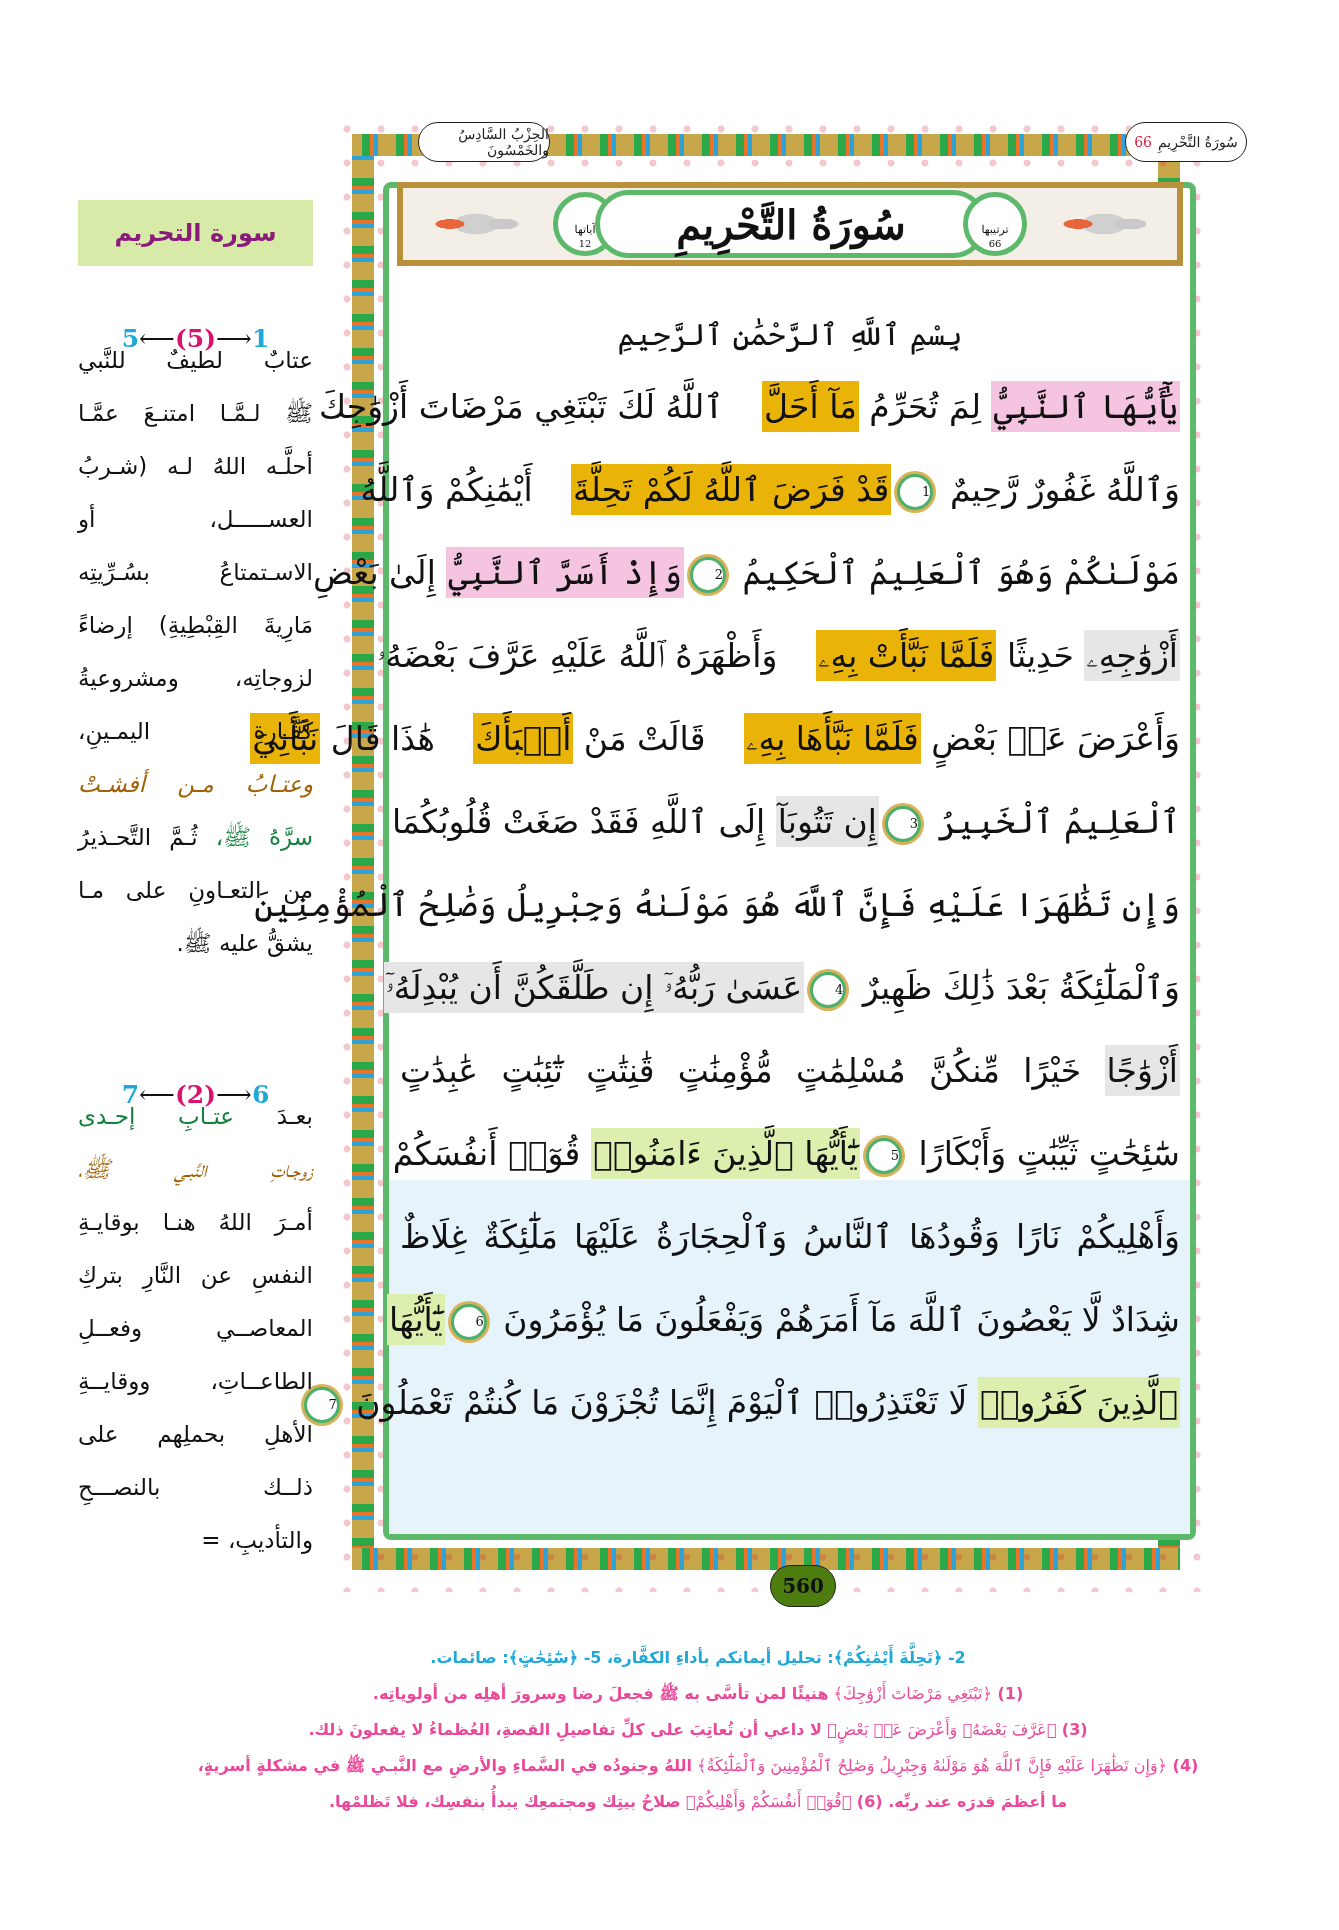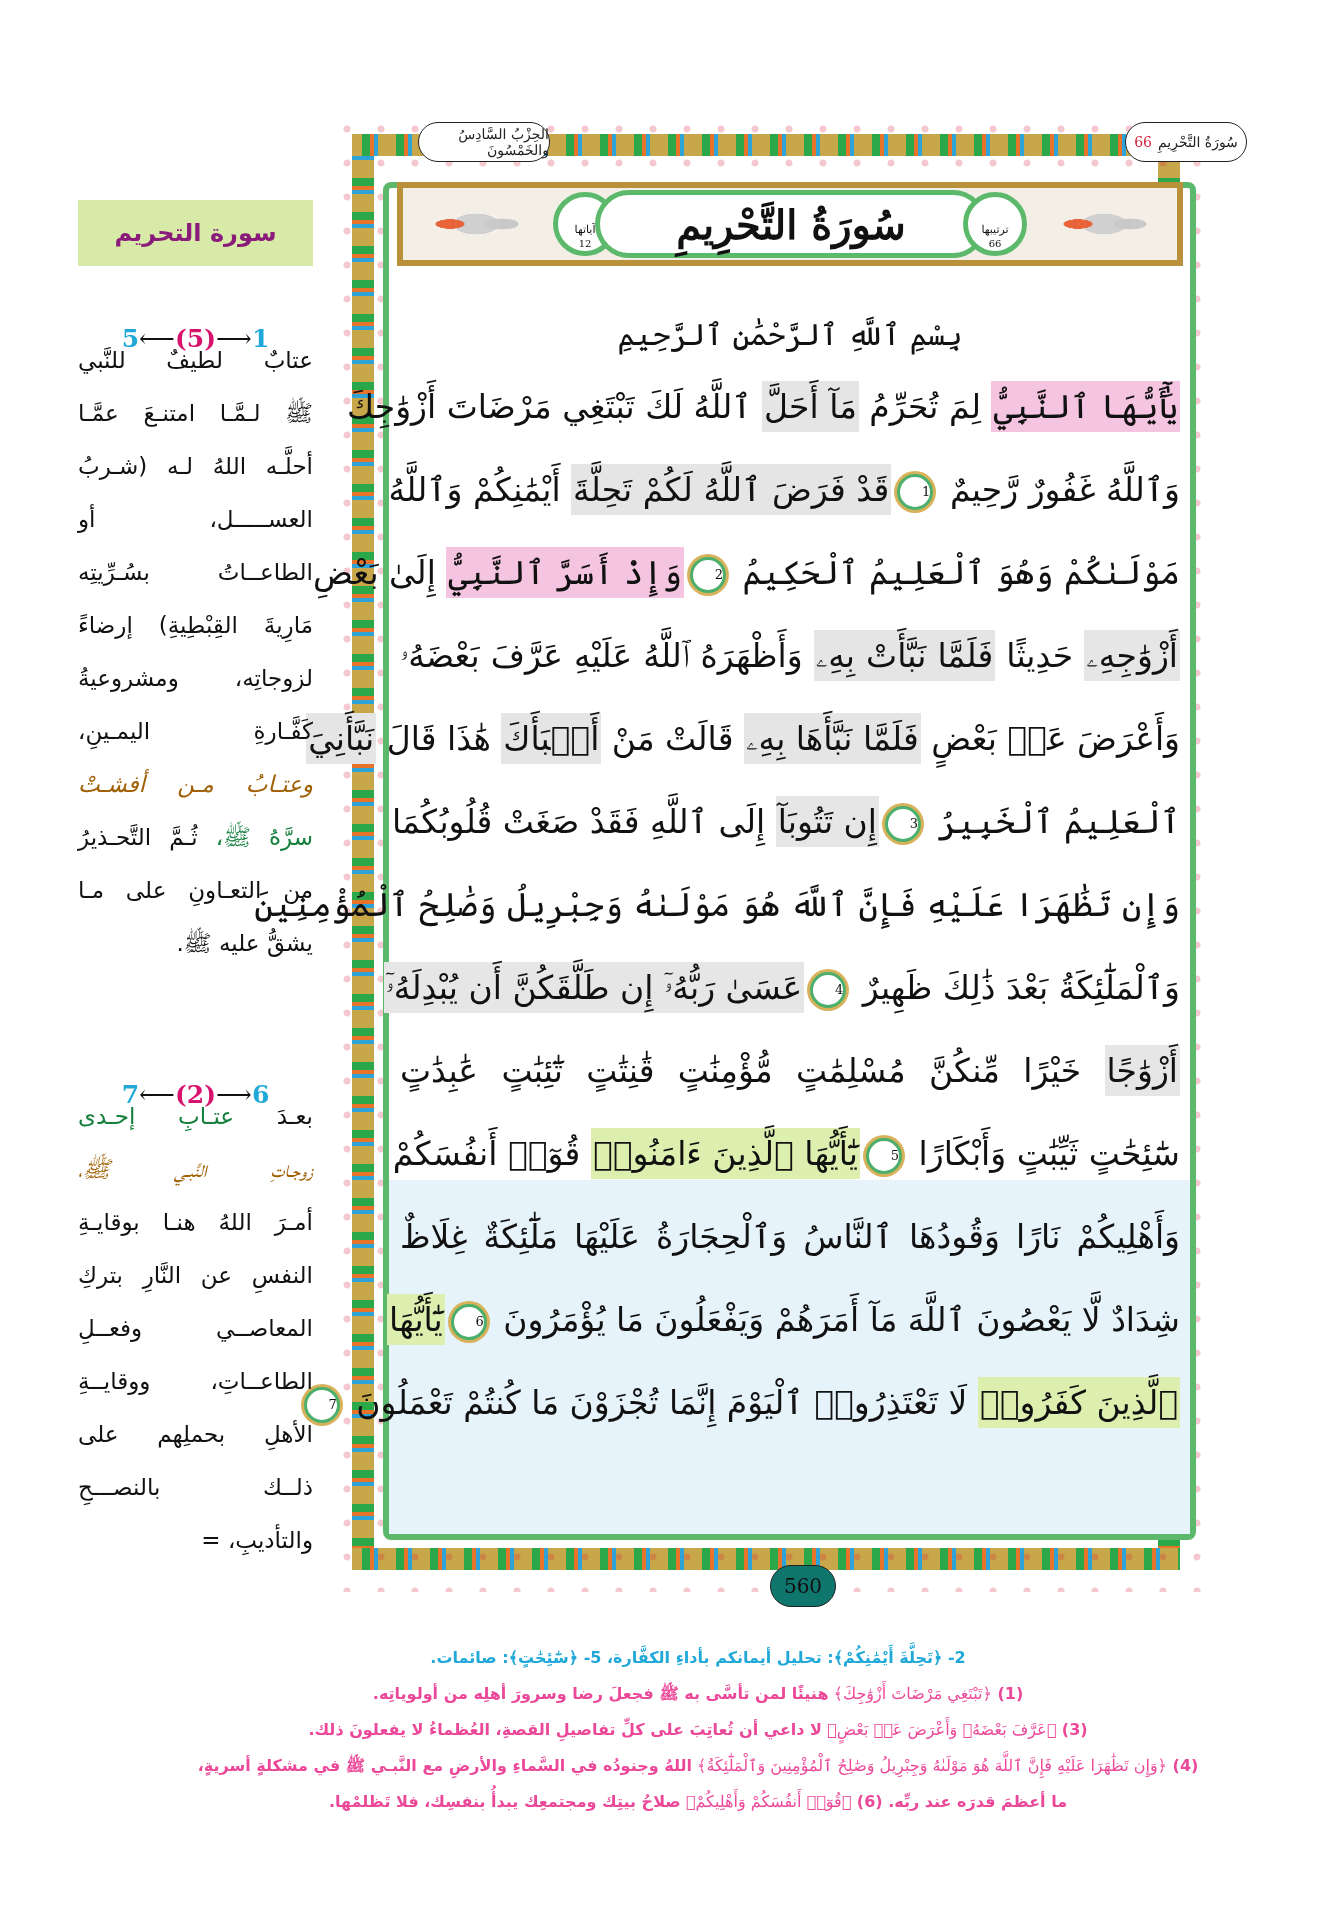--- a/index.html
+++ b/index.html
@@ -74,36 +74,36 @@
   
   .q-line {
     position:absolute; left:400px; width:780px; height:70px;
     direction:rtl; text-align:justify; text-align-last:justify;
     font-family:"DejaVu Serif", serif; font-size:33px; line-height:70px; white-space:nowrap;
     color:#111;
   }
   .basmala { text-align:center; text-align-last:center; font-size:30px; }
   .hl { padding:6px 2px; }
   .hl-pink { background:#f5c4e0; }
-  .hl-yellow { background:#e5e5e5; }
+  .hl-yellow { background:#eab308;margin-left:28px; }
   .hl-gray { background:#e6e6e6; }
   .hl-green { background:#dcefae; }
 
   .ayah-marker {
     display:inline-block; width:30px; height:30px; border-radius:50%;
     border:3px solid #4cb06c; box-shadow:0 0 0 3px #d8b25a;
     background:#fff; font-size:13px; line-height:30px; text-align:center;
     vertical-align:middle; margin:0 6px; font-family:"DejaVu Serif", serif;
   }
 
   .page-number {
     position:absolute; left:770px; top:1565px; width:64px; height:40px;
-    border:1.5px solid #222; border-radius:22px; background:#0f766e;
+    border:1.5px solid #222; border-radius:22px; background:#4d7c0f;
     display:flex; align-items:center; justify-content:center;
-    font-family:"DejaVu Serif", serif; font-size:20px;
+    font-family:"DejaVu Serif", serif; font-size:20px;font-weight:bold;
   }
 
   
   .sb-title {
     position:absolute; left:78px; top:200px; width:235px; height:66px;
     background:#d7eaa8; display:flex; align-items:center; justify-content:center;
     font-family:"DejaVu Sans", sans-serif; font-weight:bold; font-size:24px; color:#8a1b7a; direction:rtl;
   }
   .range {
     position:absolute; left:78px; width:235px; height:40px; text-align:center;
@@ -188,21 +188,21 @@
   <span>سورة التحريم</span>
 </div>
 <div class="range" style="top:284px;">
   <span class="end">5</span><span class="arr">⟵</span><span class="mid">(</span><span class="mid">5</span><span class="mid">)</span><span class="arr">⟶</span><span class="end">1</span>
 </div>
 <div id="sb-sec1">
     <div class="sb-line" style="top: 334px;">عتابٌ لطيفٌ للنَّبي</div>
     <div class="sb-line" style="top: 387px;">ﷺ لـمَّـا امتنـعَ عمَّـا</div>
     <div class="sb-line" style="top: 440px;">أحلَّـه اللهُ لـه (شـربُ</div>
     <div class="sb-line" style="top: 493px;">العســـــل، أو</div>
-    <div class="sb-line" style="top: 546px;">الطاعــاتُ بسُـرِّيتِه</div>
+    <div class="sb-line" style="top: 546px;">الاسـتمتاعُ بسُـرِّيتِه</div>
     <div class="sb-line" style="top: 599px;">مَارِيةَ القِبْطِيةِ) إرضاءً</div>
     <div class="sb-line" style="top: 652px;">لزوجاتِه، ومشروعيةُ</div>
     <div class="sb-line" style="top: 705px;">كَفَّـارةِ اليمـينِ،</div>
     <div class="sb-line pink" style="top: 758px;">وعتـابُ مـن أفشـتْ</div>
     <div class="sb-line" style="top: 811px;"><span class="pink">سرَّهُ ﷺ،</span><span> ثُـمَّ التَّحـذيرُ</span></div>
     <div class="sb-line" style="top: 864px;">من التعـاونِ على مـا</div>
     <div class="sb-line last" style="top: 917px;">يشقُّ عليه ﷺ.</div>
   </div>
 <div class="range" style="top:1040px;">
   <span class="end">7</span><span class="arr">⟵</span><span class="mid">(</span><span class="mid">2</span><span class="mid">)</span><span class="arr">⟶</span><span class="end">6</span>

